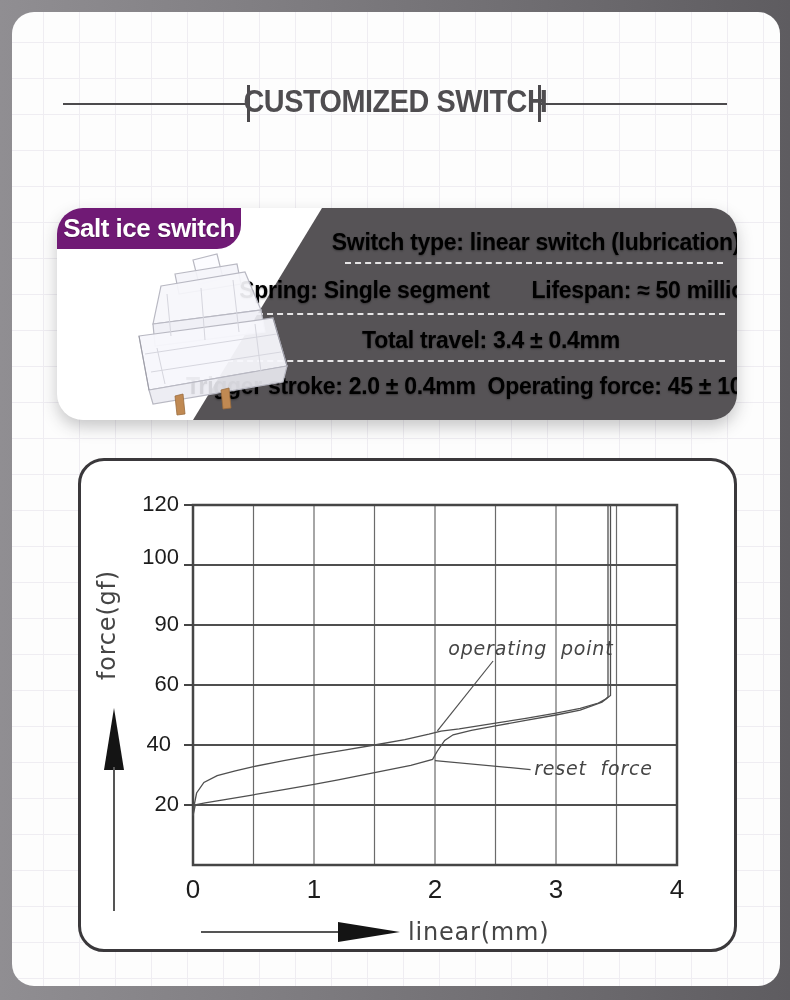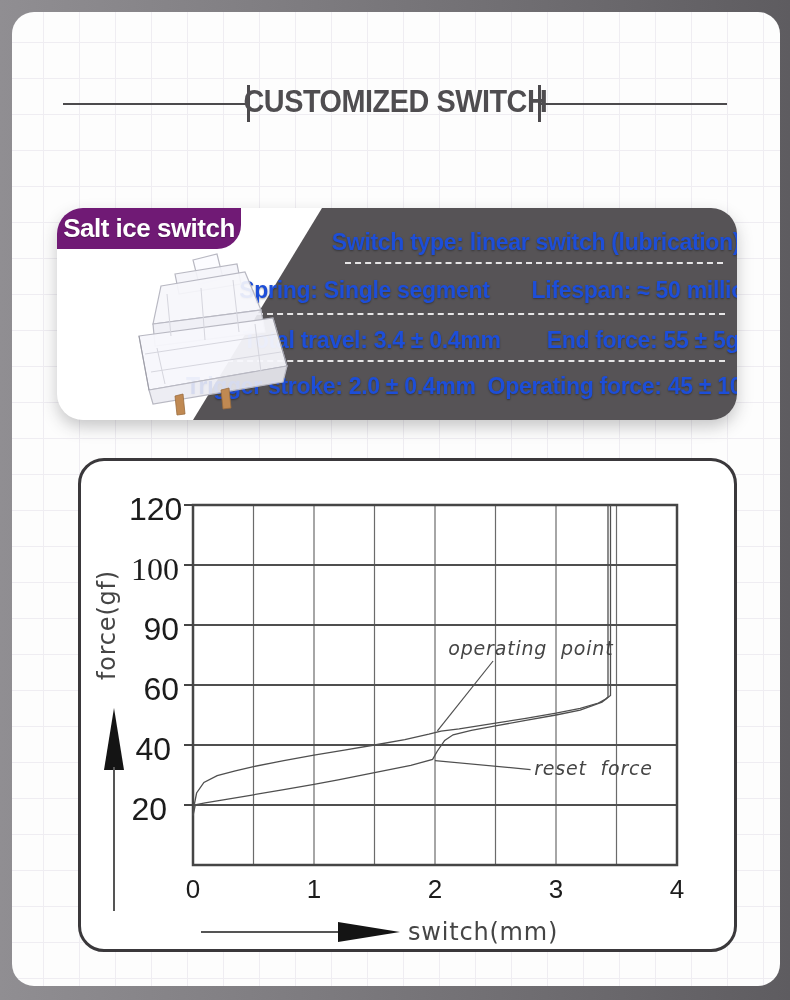--- a/index.html
+++ b/index.html
@@ -27,37 +27,37 @@
             background:#fff; border-radius:26px; overflow:hidden;
             box-shadow:0 7px 16px rgba(40,40,45,0.25); }
   .wedge  { position:absolute; inset:0; background:#565356;
             clip-path:polygon(265px 0, 100% 0, 100% 100%, 136px 100%); }
   .salt-label { position:absolute; left:0; top:0; width:184px; height:41px;
                 background:#701a75; border-radius:22px 0 24px 0;
                 display:flex; align-items:center; justify-content:center;
                 color:#fff; font-size:26px; font-weight:600; letter-spacing:-0.5px;
                 text-shadow:0 1px 1px rgba(0,0,0,0.3); }
   .spec-row { position:absolute; display:flex; align-items:center; justify-content:center;
-              color:#1d4ed8; font-size:23px; font-weight:600; letter-spacing:-0.3px;
+              color:#000000; font-size:23px; font-weight:600; letter-spacing:-0.3px;
               text-shadow:0 1px 2px rgba(0,0,0,0.35); white-space:nowrap; height:28px; }
   .spec-row.r1 { top:20px;  left:288px; right:10px; }
   .spec-row.r2 { top:68px;  left:214px; right:10px; gap:42px; }
   .spec-row.r3 { top:118px; left:198px; right:10px; gap:46px; }
   .spec-row.r4 { top:164px; left:154px; right:6px;  gap:12px; }
   .spec-dash { position:absolute; height:0; border-top:2px dashed rgba(255,255,255,0.85); }
   .spec-dash.d1 { top:54px;  left:288px; right:14px; }
   .spec-dash.d2 { top:105px; left:200px; right:12px; }
   .spec-dash.d3 { top:152px; left:160px; right:12px; }
   .switch-art { position:absolute; left:48px; top:36px; }
 
   
   .chart-card { position:absolute; left:78px; top:458px; width:659px; height:494px;
                 background:#fff; border:3px solid #3a383b; border-radius:26px; }
   .plot-svg { position:absolute; left:112px; top:44px; overflow:visible; }
-  .ytick { position:absolute; width:50px; text-align:right; font-size:32px; color:#1c1c1c; }
+  .ytick { position:absolute; width:50px; text-align:right; font-size:22px; color:#1c1c1c; }
   .xtick { position:absolute; width:40px; text-align:center; font-size:26px; color:#1c1c1c; }
   .cadtext { font-family:"DejaVu Sans", sans-serif; color:#454545; letter-spacing:0.8px; }
   .ann { position:absolute; font-size:19px; word-spacing:7px; white-space:nowrap;font-style:italic; }
   .ylab { position:absolute; left:-44px; top:150px; width:140px; text-align:center;
           font-size:24px; transform:rotate(-90deg); }
   .yarrow-head { position:absolute; left:23px; top:247px; width:0; height:0;
                  border-left:10px solid transparent; border-right:10px solid transparent;
                  border-bottom:62px solid #141414; }
   .yarrow-shaft { position:absolute; left:32px; top:306px; width:1.5px; height:144px; background:#555; }
   .xarrow-shaft { position:absolute; left:120px; top:470px; width:137px; height:1.5px; background:#555; }
@@ -85,21 +85,20 @@
       <span>Switch type: linear switch (lubrication)</span>
     </div>
     <div class="spec-dash d1"></div>
     <div class="spec-row r2">
       <span>Spring: Single segment</span>
       <span>Lifespan: ≈ 50 million</span>
     </div>
     <div class="spec-dash d2"></div>
     <div class="spec-row r3">
       <span>Total travel: 3.4 ± 0.4mm</span>
-      <span>End force: 55 ± 5g</span>
     </div>
     <div class="spec-dash d3"></div>
     <div class="spec-row r4">
       <span>Trigger stroke: 2.0 ± 0.4mm</span>
       <span>Operating force: 45 ± 10g</span>
     </div>
 
     <svg class="switch-art" width="200" height="172" viewBox="0 0 200 172">
       <g stroke="#b8b8c2" stroke-width="1.2" fill="rgba(248,248,252,0.92)">
 
@@ -157,29 +156,29 @@
         <line x1="244.42000000000002" y1="225.9" x2="300.08" y2="156" stroke="#4f4f4f" stroke-width="1.2"></line>
         <line x1="242" y1="255.60000000000002" x2="337.59000000000003" y2="264.6" stroke="#4f4f4f" stroke-width="1.2"></line>
       </svg>
 
     <div class="ylab cadtext"><span>force(gf)</span></div>
     <div class="yarrow-head"></div>
     <div class="yarrow-shaft"></div>
 
     <div class="xarrow-shaft"></div>
     <div class="xarrow-head"></div>
-    <div class="xlab cadtext"><span>switch(mm)</span></div>
+    <div class="xlab cadtext"><span>linear(mm)</span></div>
 
     <div class="ann cadtext" id="ann-0" style="left: 367.31px; top: 175.5px;"><span>operating point</span></div>
     <div class="ann cadtext" id="ann-1" style="left: 453.22px; top: 296.4px;"><span>reset force</span></div>
   <div class="ytick" style="left: 48px; top: 30px;">120</div>
-      <div class="ytick" style="left: 48px; top: 90px; font-family: Liberation Serif, serif;">100</div>
+      <div class="ytick" style="left: 48px; top: 83px;">100</div>
       <div class="ytick" style="left: 48px; top: 150px;">90</div>
       <div class="ytick" style="left: 48px; top: 210px;">60</div>
       <div class="ytick" style="left: 40px; top: 270px;">40</div>
-      <div class="ytick" style="left: 36px; top: 330px;">20</div>
+      <div class="ytick" style="left: 48px; top: 330px;">20</div>
       <div class="xtick" style="left: 92px; top: 413px;">0</div>
       <div class="xtick" style="left: 213px; top: 413px;">1</div>
       <div class="xtick" style="left: 334px; top: 413px;">2</div>
       <div class="xtick" style="left: 455px; top: 413px;">3</div>
       <div class="xtick" style="left: 576px; top: 413px;">4</div>
     </div>
 </div>
 
 </body></html>

